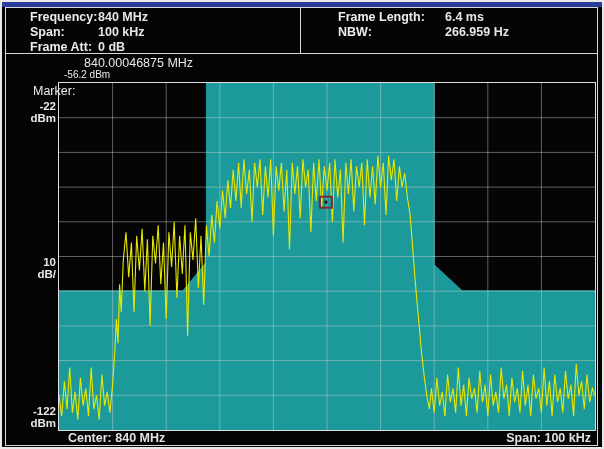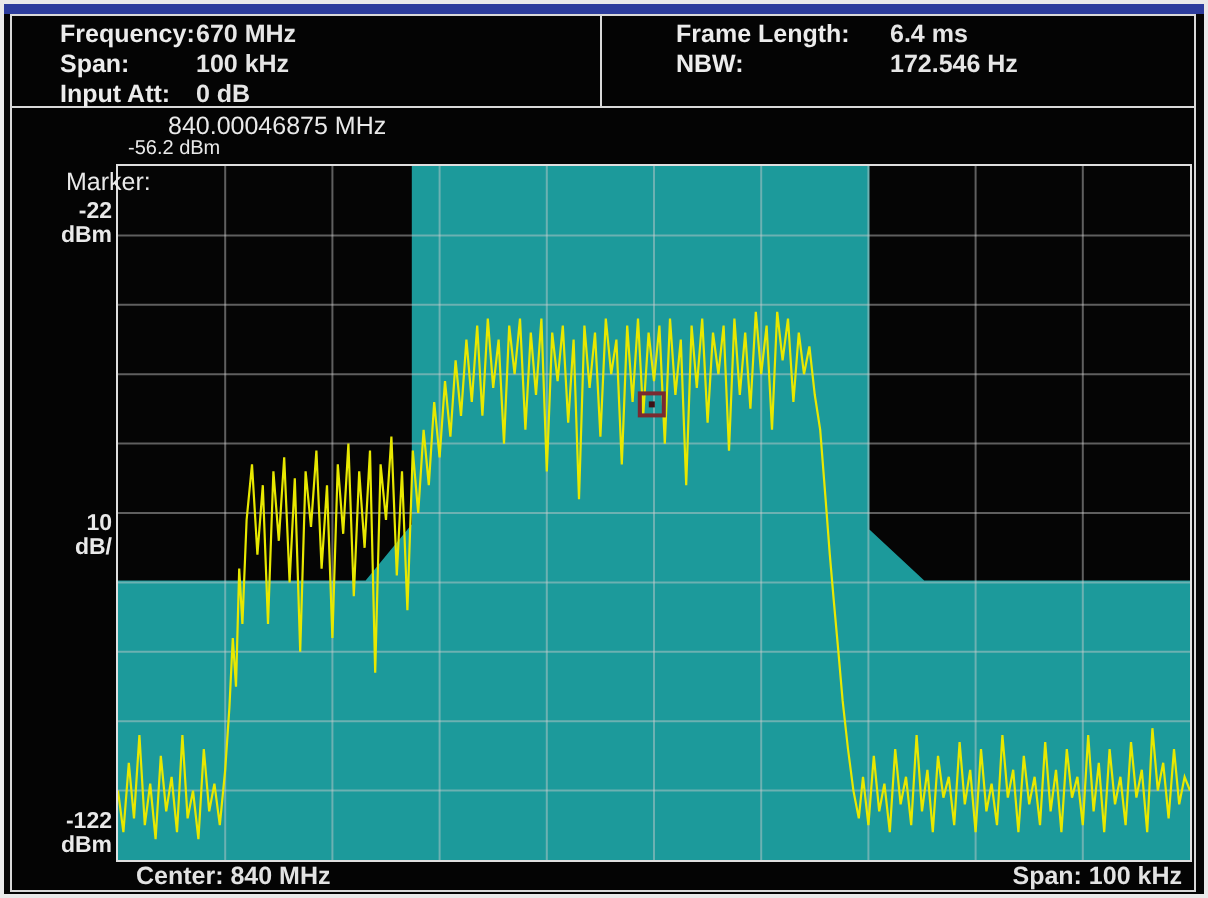--- a/index.html
+++ b/index.html
@@ -38,40 +38,40 @@
 <div id="stage">
 
   <div class="topbar" style="background: rgb(44, 60, 156);"></div>
   <div class="bezel"></div>
   <div class="hdr-divider"></div>
   <div class="hsep"></div>
 
   <div class="hdr-block hdr-left">
     <div class="hrow">
       <span class="hlabel">Frequency:</span>
-      <span class="hval">670 MHz</span>
+      <span class="hval">840 MHz</span>
     </div>
     <div class="hrow">
       <span class="hlabel">Span:</span>
       <span class="hval">100 kHz</span>
     </div>
     <div class="hrow">
-      <span class="hlabel">Input Att:</span>
+      <span class="hlabel">Frame Att:</span>
       <span class="hval">0 dB</span>
     </div>
   </div>
 
   <div class="hdr-block hdr-right">
     <div class="hrow">
       <span class="hlabel">Frame Length:</span>
       <span class="hval">6.4 ms</span>
     </div>
     <div class="hrow">
       <span class="hlabel">NBW:</span>
-      <span class="hval">172.546 Hz</span>
+      <span class="hval">266.959 Hz</span>
     </div>
   </div>
 
   <span class="mk1-label">Marker:</span>
   <span class="mk1-val">840.00046875 MHz</span>
   <span class="mk2-val">-56.2 dBm</span>
 
   <div class="ylab ylab-top">-22
 dBm</div>
   <div class="ylab ylab-mid">10

